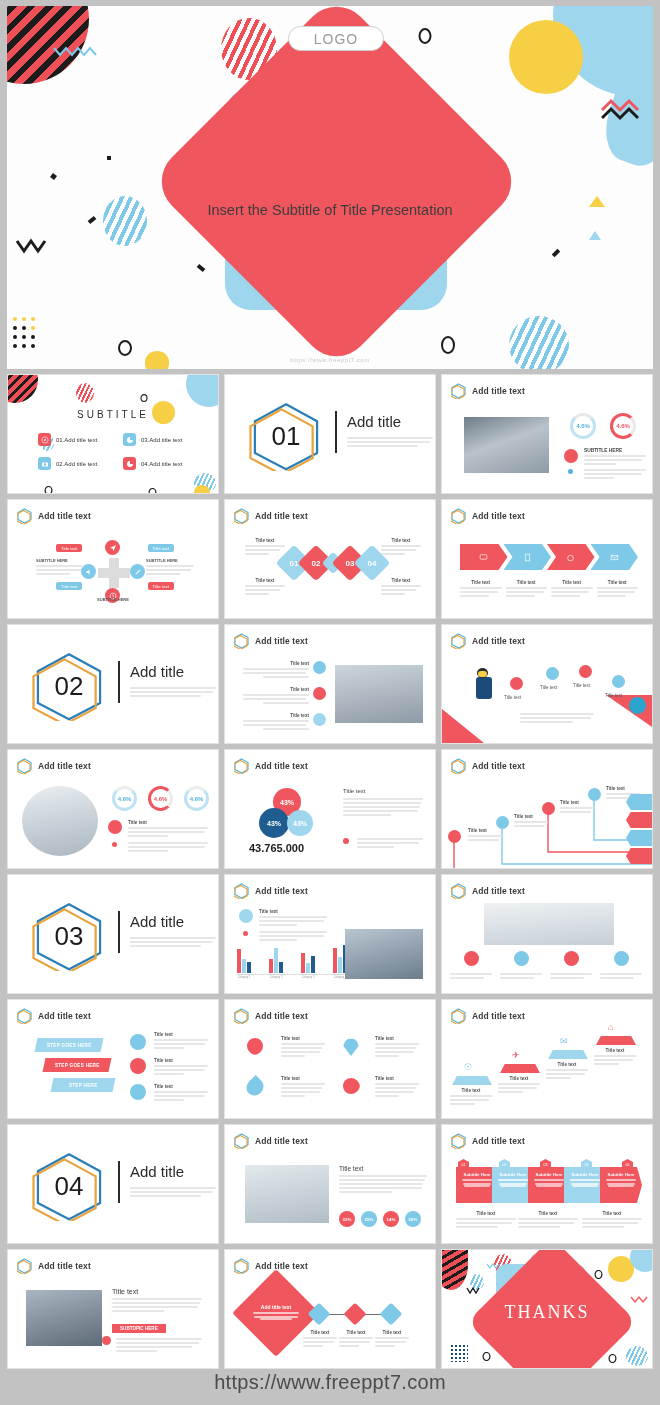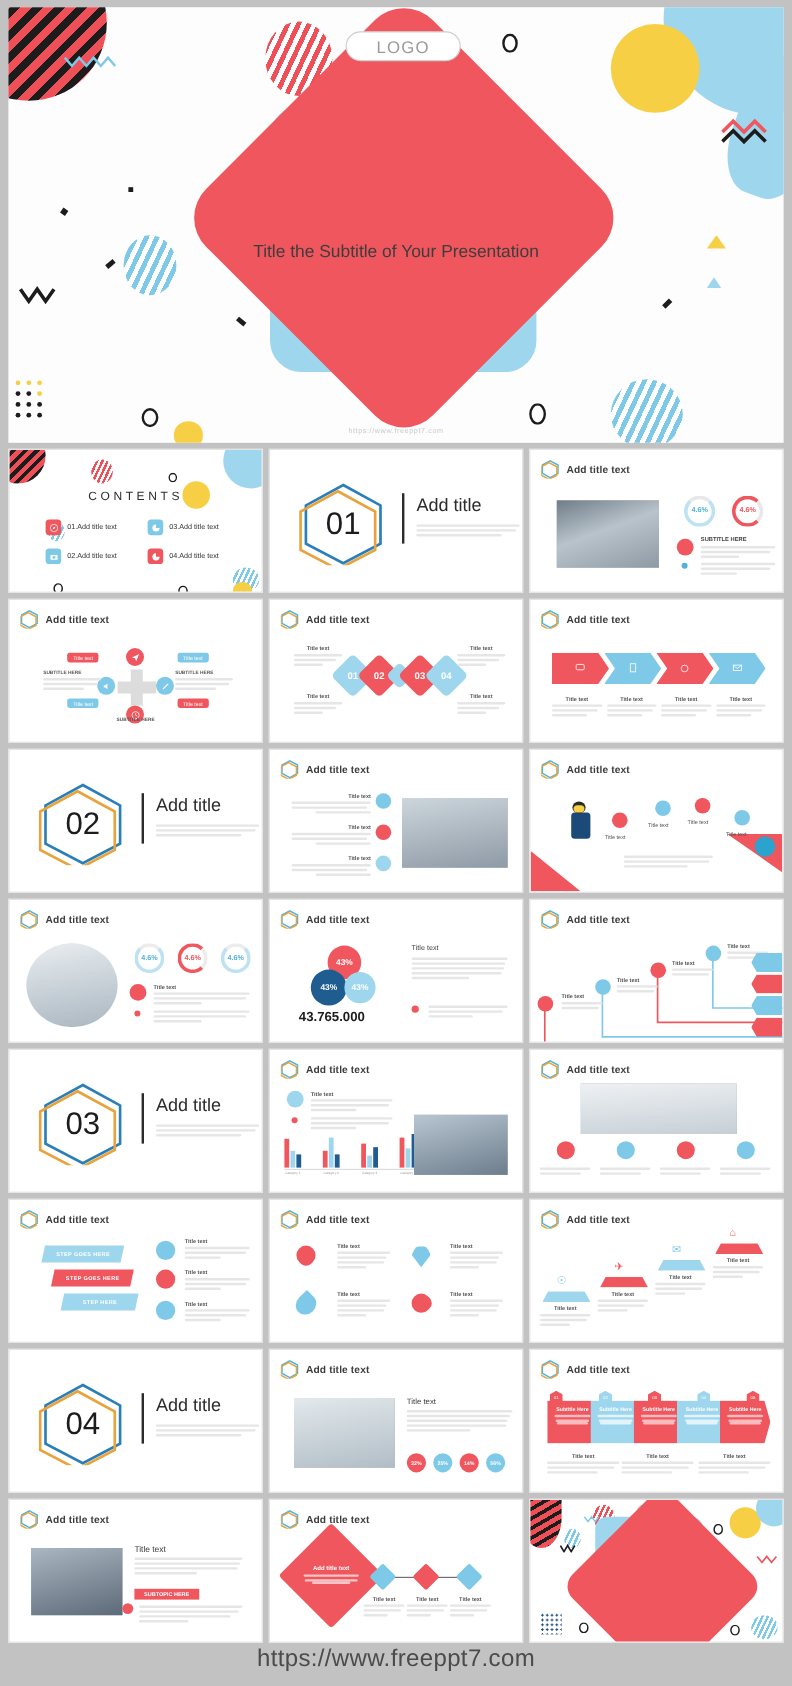--- a/index.html
+++ b/index.html
@@ -189,21 +189,21 @@
           <i style="left:18px;top:27px;background:#1c1c1c"></i>
       </div>
 
       <div class="sh blue-round-rect"></div>
       <div class="sh red-diamond"></div>
 
       <div class="sh logo-pill">
         <span>LOGO</span>
       </div>
 
-      <div class="hero-sub">Title the Subtitle of Your Presentation</div>
+      <div class="hero-sub">Insert the Subtitle of Title Presentation</div>
       <div class="hero-url">https://www.freeppt7.com</div>
     </div>
   </div>
 
   <div class="grid">
 
     <div class="slide">
       <div style="position:absolute;left:-16px;top:-18px;width:46px;height:46px;border-radius:50%;background:repeating-linear-gradient(135deg,#ef4f57 0 4px,#1c1c1c 4px 7px)"></div>
       <div style="position:absolute;right:-14px;top:-14px;width:46px;height:46px;border-radius:50%;background:#9ed6ee"></div>
       <div style="position:absolute;left:68px;top:8px;width:18px;height:20px;border-radius:50%;background:repeating-linear-gradient(115deg,#ef4f57 0 2px,#fff 2px 4px)"></div>
@@ -214,21 +214,21 @@
       <svg style="position:absolute;left:36px;top:111px" width="9" height="9">
           <ellipse cx="4.5" cy="4.5" rx="3.4" ry="4" fill="none" stroke="#1c1c1c" stroke-width="1.2"></ellipse>
         </svg>
       <svg style="position:absolute;left:140px;top:113px" width="9" height="9">
           <ellipse cx="4.5" cy="4.5" rx="3.4" ry="4" fill="none" stroke="#1c1c1c" stroke-width="1.2"></ellipse>
         </svg>
       <svg style="position:absolute;left:132px;top:19px" width="8" height="8">
           <ellipse cx="4" cy="4" rx="3" ry="3.4" fill="none" stroke="#1c1c1c" stroke-width="1.1"></ellipse>
         </svg>
 
-      <div style="position:absolute;left:0;right:0;top:34px;text-align:center;font-size:10px;letter-spacing:3px;color:#2c2c2c">CONTENTS</div>
+      <div style="position:absolute;left:0;right:0;top:34px;text-align:center;font-size:10px;letter-spacing:3px;color:#2c2c2c">SUBTITLE</div>
 
       <div style="position:absolute;left:30px;top:58px;display:flex;align-items:center;gap:5px">
         <div class="ico" style="width:13px;height:13px;border-radius:3px;background:#ef565d">
           <svg width="8" height="8" viewBox="0 0 16 16">
               <circle cx="8" cy="8" r="6.2" fill="none" stroke="#fff" stroke-width="1.2"></circle>
               <polygon points="10.5,5.5 7,7 5.5,10.5 9,9" fill="#fff"></polygon>
             </svg>
         </div>
         <span style="font-size:6px;color:#333">01.Add title text</span>
       </div>
@@ -1071,20 +1071,21 @@
     <div class="slide">
       <div style="position:absolute;left:-8px;top:-10px;width:34px;height:50px;background:repeating-linear-gradient(150deg,#ef4f57 0 4px,#1c1c1c 4px 7px);border-radius:0 0 60% 60%"></div>
       <div style="position:absolute;left:52px;top:4px;width:18px;height:20px;border-radius:50%;background:repeating-linear-gradient(115deg,#ef4f57 0 2px,#fff 2px 4px)"></div>
       <div style="position:absolute;right:18px;top:6px;width:26px;height:26px;border-radius:50%;background:#f6cf45"></div>
       <div style="position:absolute;right:-8px;top:-8px;width:30px;height:30px;border-radius:50%;background:#9ed6ee"></div>
       <div style="position:absolute;left:89px;top:4px;width:34px;height:9px;border:1px solid #ccc;border-radius:5px;display:flex;align-items:center;justify-content:center;font-size:4px;color:#aaa">
           <span>LOGO</span>
         </div>
       <div style="position:absolute;left:54px;top:14px;width:90px;height:90px;border-radius:10px;background:#9ed6ee"></div>
       <div class="thanks-diamond" style="top:12px;left:50px"></div>
+      <div class="thanks-txt">THANKS</div>
       <div style="position:absolute;left:28px;top:24px;width:14px;height:16px;border-radius:50%;background:repeating-linear-gradient(115deg,#7ec9e8 0 2px,#fff 2px 4px)"></div>
       <div style="position:absolute;right:4px;bottom:2px;width:22px;height:20px;border-radius:50%;background:repeating-linear-gradient(115deg,#7ec9e8 0 2px,#fff 2px 4px)"></div>
       <div style="position:absolute;left:8px;bottom:6px;width:18px;height:18px">
         <div style="width:100%;height:100%;background-image:radial-gradient(#1c4a78 1px,transparent 1px);background-size:4px 4px"></div>
       </div>
       <svg style="position:absolute;left:24px;top:36px" width="14" height="8">
           <polyline points="1,2 4,7 7,2 10,7 13,2" fill="none" stroke="#1c1c1c" stroke-width="1.4"></polyline>
         </svg>
       <svg style="position:absolute;left:44px;top:12px" width="16" height="7">
           <polyline points="1,2 4,6 7,2 10,6 13,2" fill="none" stroke="#7ec9e8" stroke-width="1.2"></polyline>

